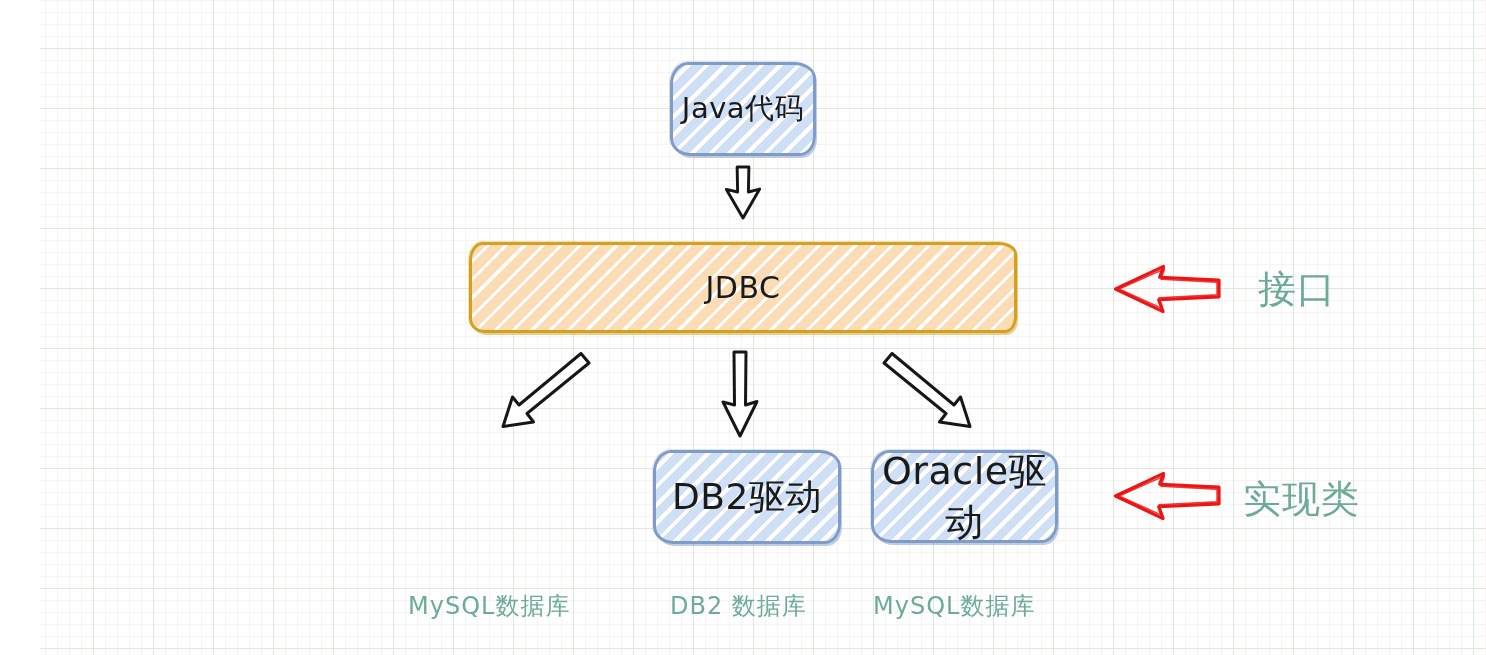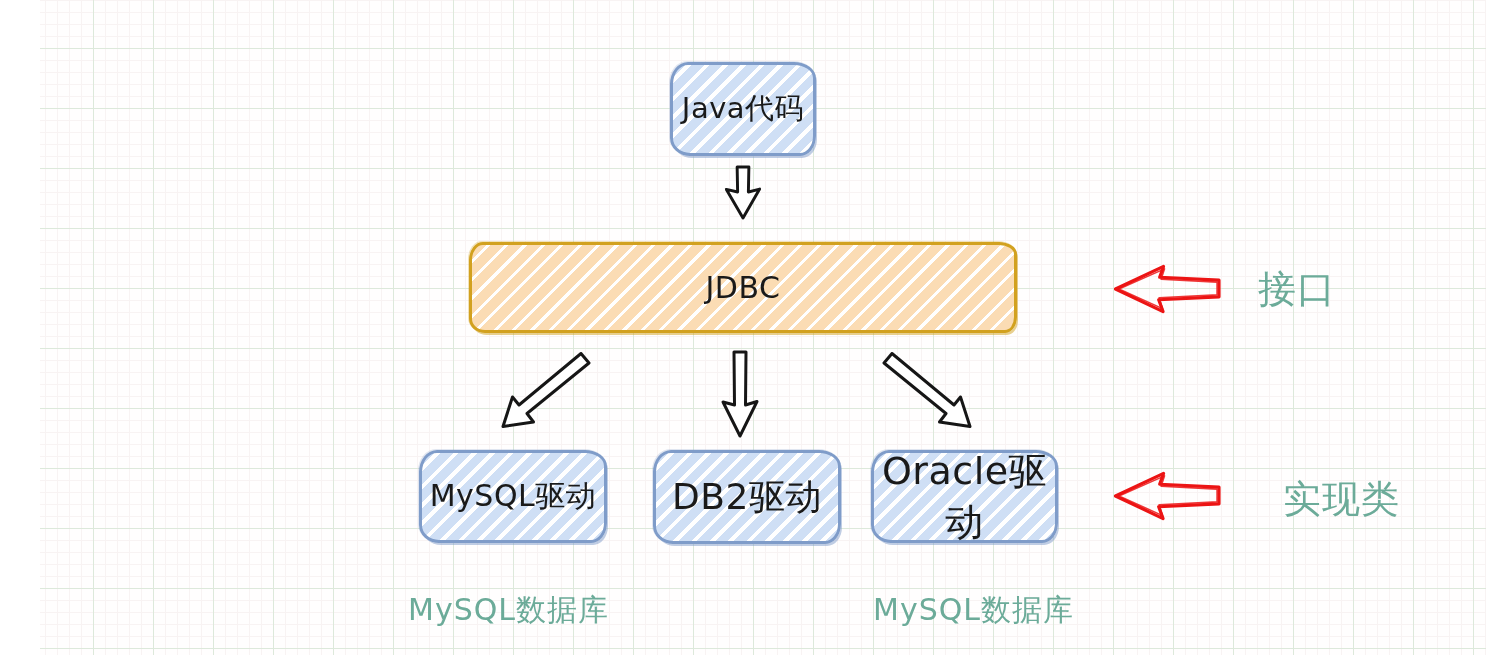--- a/index.html
+++ b/index.html
@@ -51,22 +51,22 @@
   .node-oracle { left:831px; top:450px; width:187px; height:93px; font-size:38px; }
 
   .arrow { position:absolute; }
   .arrow svg { display:block; }
 
   .teal-label {
     position:absolute; color:#6cab99; letter-spacing:1px; white-space:nowrap;
   }
   .anno { font-size:38px;font-family:Liberation Mono, monospace; }
   .anno-interface { left:1218px; top:264px; }
-  .anno-impl      { left:1243px; top:474px; }
-  .db-label { font-size:30px; top:590px; }
+  .anno-impl      { left:1203px; top:474px; }
+  .db-label { font-size:24px; top:590px; }
   .db-mysql  { left:368px; }
   .db-db2    { left:630px; }
   .db-oracle { left:833px; }
 </style>
 </head>
 <body>
 
 <div class="stage">
 
   <div class="grid-layer"></div>
@@ -102,39 +102,37 @@
     <svg width="46" height="92" viewBox="0 0 46 90" aria-hidden="true">
       <path d="M17 3 L29 3 L28.5 56 L40 52.5 L23 87 L6 53 L17.5 56 Z" fill="#ffffff" stroke="#161616" stroke-width="3" stroke-linejoin="round" stroke-linecap="round"></path>
     </svg>
   </div>
   <div class="arrow" style="left:840px; top:352px;">
     <svg width="97" height="80" viewBox="0 0 95 80" aria-hidden="true">
       <path d="M11 1.5 L3 11 L65 61.5 L58.5 70 L89 74.5 L79.5 45 L73 53 Z" fill="#ffffff" stroke="#161616" stroke-width="3" stroke-linejoin="round" stroke-linecap="round"></path>
     </svg>
   </div>
 
-  <div class="node node-blue node-mysql">
-    <span>MySQL驱动</span>
-  </div>
   <div class="node node-blue node-db2">
     <span>DB2驱动</span>
   </div>
   <div class="node node-blue node-oracle">
     <span>Oracle驱动</span>
   </div>
 
   <div class="arrow" style="left:1072px; top:469px;">
     <svg width="110" height="53" viewBox="0 0 112 54" aria-hidden="true">
       <path d="M109 18.5 L48.5 15.5 L52.5 4.5 L3.5 27.5 L52 50.5 L47.5 38.5 L109 35.5 Z" fill="none" stroke="#ec1414" stroke-width="3.2" stroke-linejoin="round"></path>
       <path d="M107 20.5 L50 17.5 L53.5 7 L7 27.5 L51.5 47.5 L48 36.5 L107 33.5 Z" fill="none" stroke="#ec1414" stroke-width="1.6" opacity="0.85" stroke-linejoin="round"></path>
     </svg>
   </div>
   <div class="teal-label anno anno-impl">实现类</div>
 
   <div class="teal-label db-label db-mysql">MySQL数据库</div>
+  <div class="teal-label db-label db-db2">DB2 数据库</div>
   <div class="teal-label db-label db-oracle">MySQL数据库</div>
 
   <div class="side-strip">
     <div class="strip-line" style="top:125px;"></div>
     <div class="strip-line" style="top:278px;"></div>
     <div class="strip-line" style="top:430px;"></div>
   </div>
 
 </div>
 

